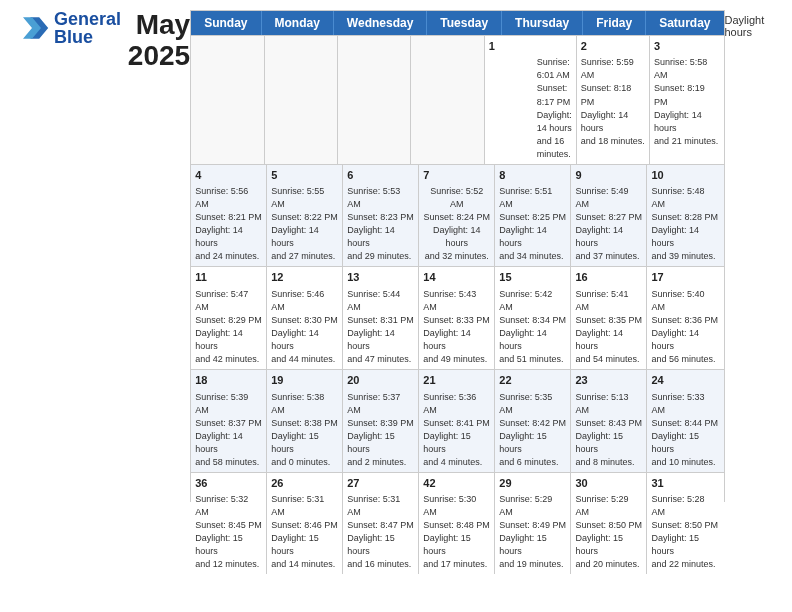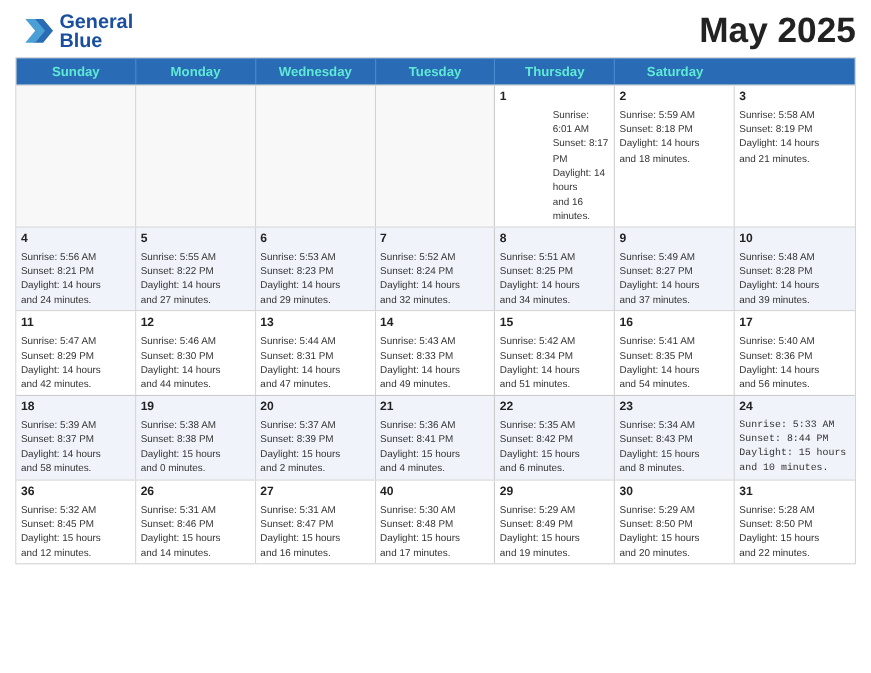--- a/index.html
+++ b/index.html
@@ -8,21 +8,21 @@
       background: #fff;
       width: 792px;
       height: 612px;
       overflow: hidden;
     }
     .page {
       width: 792px;
       height: 512px;
       padding: 10px 14px;
       display: flex;
-      flex-direction: column;
+      flex-direction: row;
     }
     .header {
       display: flex;
       justify-content: space-between;
       align-items: flex-start;
       margin-bottom: 6px;
     }
     .logo {
       display: flex;
       align-items: center;
@@ -35,46 +35,46 @@
       line-height: 1;
     }
     .logo-icon {
       width: 36px;
       height: 36px;
     }
     .title-block {
       text-align: right;
     }
     .title-month {
-      font-size: 32px;
+      font-size: 28px;
       font-weight: bold;
       color: #222;
       line-height: 1.1;
     }
     .title-location {
       font-size: 14px;
       color: #444;
     }
     .calendar {
       flex: 1;
       display: flex;
       flex-direction: column;
       border: 1px solid #ccc;
     }
     .cal-header {
       display: grid;
       grid-template-columns: repeat(7, 1fr);
       background: #2a6bb5;
     }
     .cal-header-cell {
-      color: #5eead4;
+      color: #ffffff;
       font-size: 12px;
       font-weight: bold;
       text-align: center;
-      padding: 5px 2px;
+      padding: 5px 13px;
       border-right: 1px solid #4a8bd0;
     }
     .cal-header-cell:last-child { border-right: none; }
     .cal-body {
       flex: 1;
       display: flex;
       flex-direction: column;
     }
     .cal-row {
       display: grid;
@@ -131,20 +131,21 @@
     </div>
   </div>
 
   <div class="calendar">
     <div class="cal-header">
     <div class="cal-header-cell">Sunday</div>
         <div class="cal-header-cell">Monday</div>
         <div class="cal-header-cell">Wednesday</div>
         <div class="cal-header-cell">Tuesday</div>
         <div class="cal-header-cell">Thursday</div>
+        <div class="cal-header-cell">Friday</div>
         <div class="cal-header-cell">Saturday</div>
       </div>
     <div class="cal-body">
     <div class="cal-row">
           <div class="cal-cell empty"></div>
           <div class="cal-cell empty"></div>
           <div class="cal-cell empty"></div>
           <div class="cal-cell empty"></div>
           <div class="cal-cell">
             <div class="day-num">1</div>
@@ -185,21 +186,21 @@
           </div>
           <div class="cal-cell alt">
             <div class="day-num">6</div>
             <div class="cell-info" style="white-space: pre-line;">Sunrise: 5:53 AM
 Sunset: 8:23 PM
 Daylight: 14 hours
 and 29 minutes.</div>
           </div>
           <div class="cal-cell alt">
             <div class="day-num">7</div>
-            <div class="cell-info" style="white-space: pre-line;">Sunrise: 5:52 AM
+            <div class="cell-info" style="white-space: pre-line; text-align: center;">Sunrise: 5:52 AM
 Sunset: 8:24 PM
 Daylight: 14 hours
 and 32 minutes.</div>
           </div>
           <div class="cal-cell alt">
             <div class="day-num">8</div>
             <div class="cell-info" style="white-space: pre-line;">Sunrise: 5:51 AM
 Sunset: 8:25 PM
 Daylight: 14 hours
 and 34 minutes.</div>
@@ -301,28 +302,28 @@
           </div>
           <div class="cal-cell alt">
             <div class="day-num">22</div>
             <div class="cell-info" style="white-space: pre-line;">Sunrise: 5:35 AM
 Sunset: 8:42 PM
 Daylight: 15 hours
 and 6 minutes.</div>
           </div>
           <div class="cal-cell alt">
             <div class="day-num">23</div>
-            <div class="cell-info" style="white-space: pre-line;">Sunrise: 5:34 AM
+            <div class="cell-info" style="white-space: pre-line;">Sunrise: 5:13 AM
 Sunset: 8:43 PM
 Daylight: 15 hours
 and 8 minutes.</div>
           </div>
           <div class="cal-cell alt">
             <div class="day-num">24</div>
-            <div class="cell-info" style="white-space: pre-line; font-family: Liberation Mono, monospace;">Sunrise: 5:33 AM
+            <div class="cell-info" style="white-space: pre-line;">Sunrise: 5:33 AM
 Sunset: 8:44 PM
 Daylight: 15 hours
 and 10 minutes.</div>
           </div>
         </div>
         <div class="cal-row">
           <div class="cal-cell">
             <div class="day-num">36</div>
             <div class="cell-info" style="white-space: pre-line;">Sunrise: 5:32 AM
 Sunset: 8:45 PM
@@ -337,21 +338,21 @@
 and 14 minutes.</div>
           </div>
           <div class="cal-cell">
             <div class="day-num">27</div>
             <div class="cell-info" style="white-space: pre-line;">Sunrise: 5:31 AM
 Sunset: 8:47 PM
 Daylight: 15 hours
 and 16 minutes.</div>
           </div>
           <div class="cal-cell">
-            <div class="day-num">40</div>
+            <div class="day-num">42</div>
             <div class="cell-info" style="white-space: pre-line;">Sunrise: 5:30 AM
 Sunset: 8:48 PM
 Daylight: 15 hours
 and 17 minutes.</div>
           </div>
           <div class="cal-cell">
             <div class="day-num">29</div>
             <div class="cell-info" style="white-space: pre-line;">Sunrise: 5:29 AM
 Sunset: 8:49 PM
 Daylight: 15 hours
@@ -368,13 +369,16 @@
             <div class="day-num">31</div>
             <div class="cell-info" style="white-space: pre-line;">Sunrise: 5:28 AM
 Sunset: 8:50 PM
 Daylight: 15 hours
 and 22 minutes.</div>
           </div>
         </div>
       </div>
   </div>
 
+  <div class="footer">
+    <span>Daylight hours</span>
+  </div>
 </div>
 
 </body></html>

